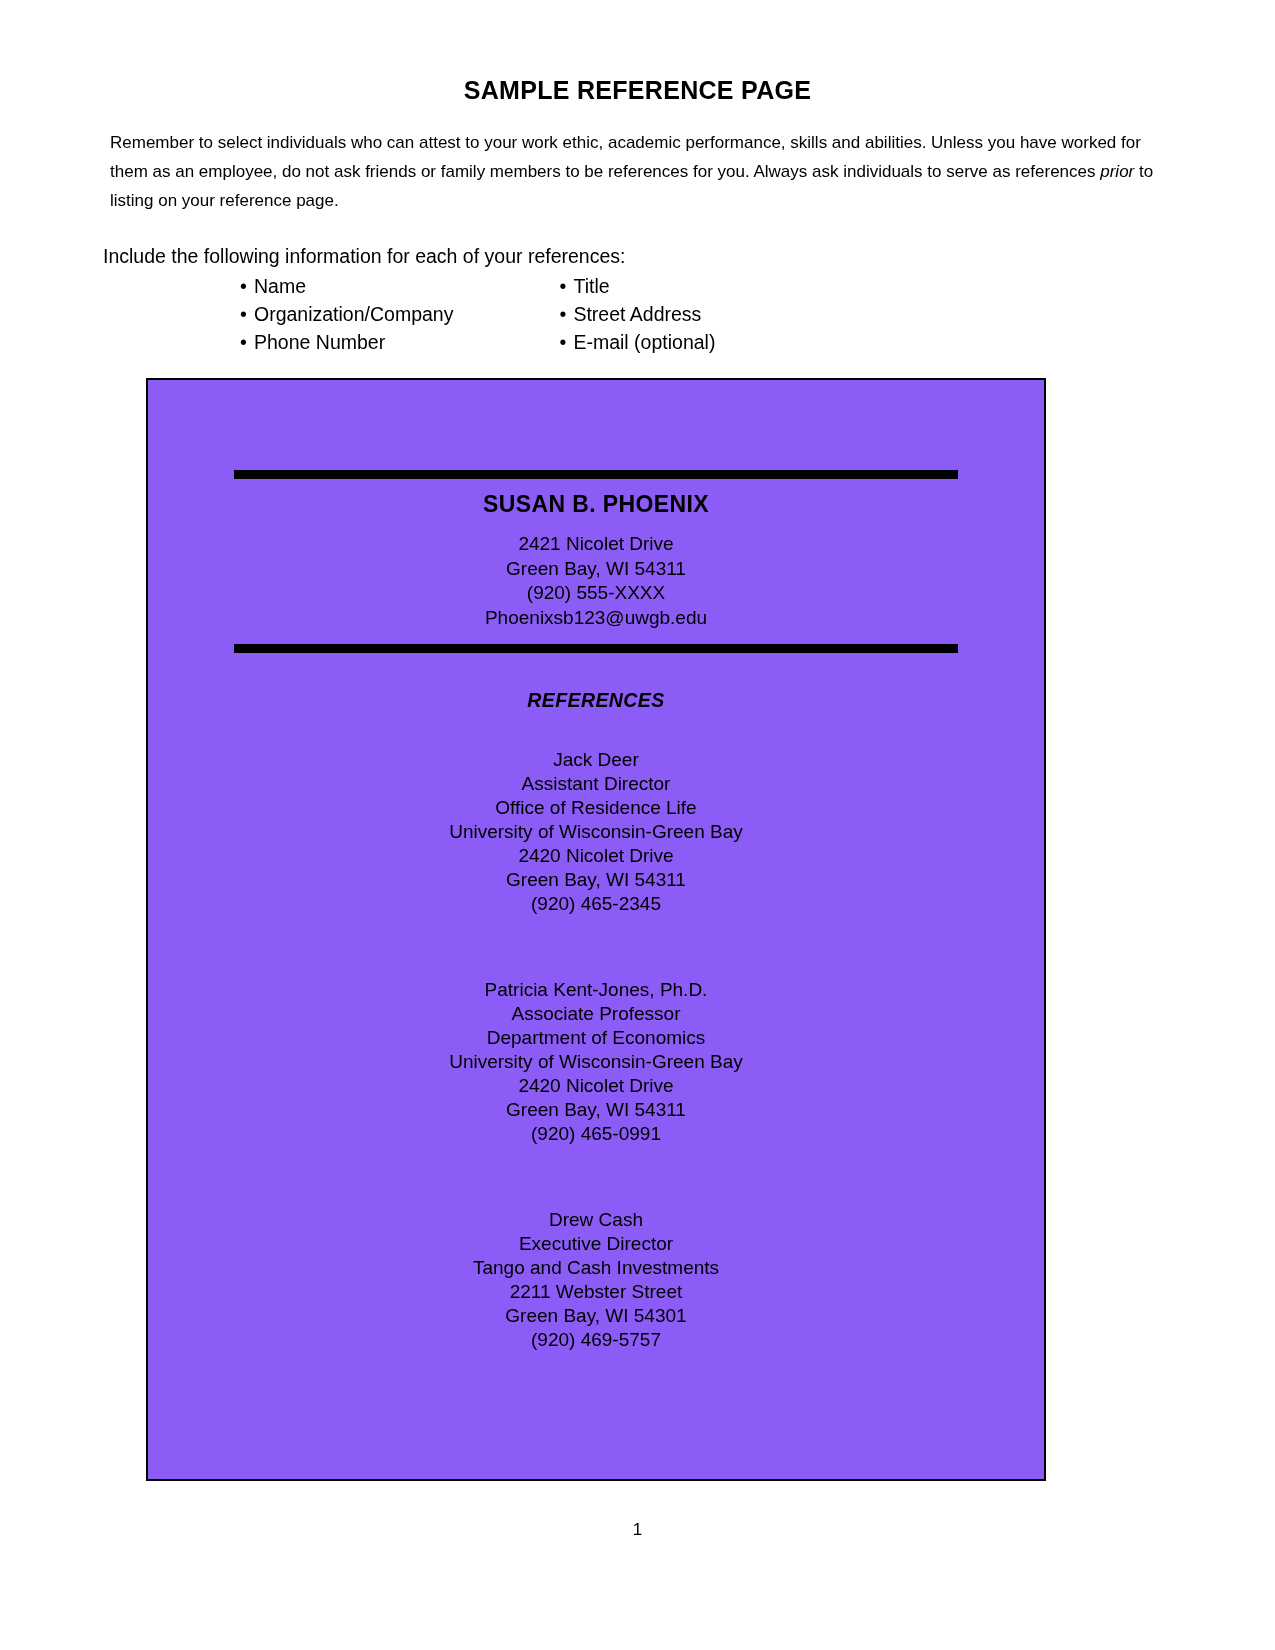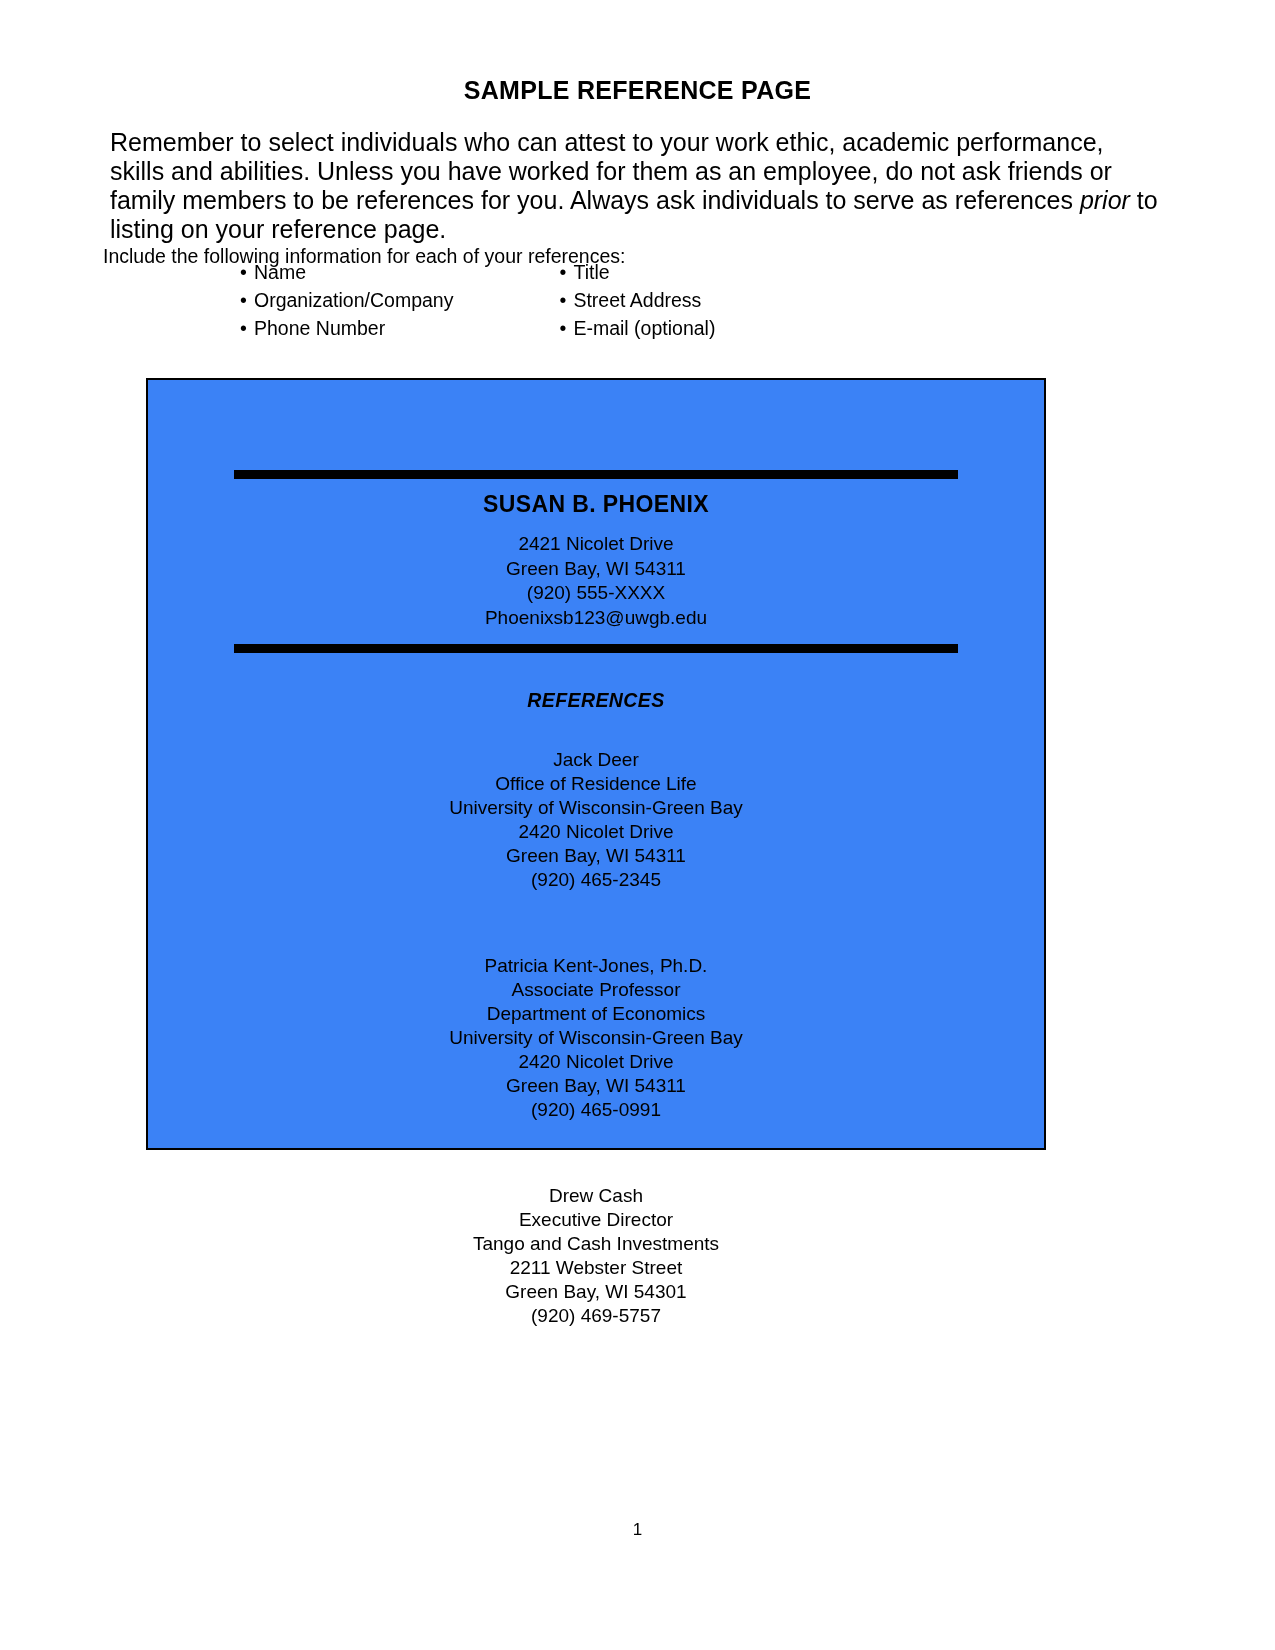--- a/index.html
+++ b/index.html
@@ -27,37 +27,37 @@
     margin: 8px;
     padding-top: 68px;
   }
   .intro {
     margin: 0;
     padding: 0;
     position: absolute;
     left: 110px;
     right: 112px;
     top: 128px;
-    font-size: 25px;
+    font-size: 17px;
     line-height: 29px;
   }
   .intro em {
     font-style: italic;
   }
   .include-line {
     position: absolute;
     left: 103px;
     top: 222px;
     font-size: 19.5px;
     line-height: 29px;
   }
   .bullets {
     position: absolute;
     left: 240px;
-    top: 260px;
+    top: 274px;
     width: 640px;
     display: flex;
     gap: 106px;
     font-size: 19.5px;
     line-height: 24px;
   }
   .bullet-col {
     display: flex;
     flex-direction: column;
     gap: 0;
@@ -69,24 +69,24 @@
   .bullet-item .dot {
     display: inline-block;
     width: 14px;
   }
 
   .sample-box {
     position: absolute;
     left: 146px;
     top: 378px;
     width: 900px;
-    height: 772px;
+    height: 1103px;
     border: 2px solid #000000;
     box-sizing: border-box;
-    background: #3b82f6;
+    background: #8b5cf6;
   }
   .rule {
     height: 9px;
     background: #000000;
     margin: 0 86px;
   }
   .rule-top {
     margin-top: 90px;
   }
   .header-block {
@@ -173,20 +173,21 @@
       <div class="contact-line">(920) 555-XXXX</div>
       <div class="contact-line">Phoenixsb123@uwgb.edu</div>
     </div>
 
     <div class="rule rule-bottom"></div>
 
     <div class="references-heading">REFERENCES</div>
 
     <div class="ref-entry">
       <div class="ref-line">Jack Deer</div>
+      <div class="ref-line">Assistant Director</div>
       <div class="ref-line">Office of Residence Life</div>
       <div class="ref-line">University of Wisconsin-Green Bay</div>
       <div class="ref-line">2420 Nicolet Drive</div>
       <div class="ref-line">Green Bay, WI 54311</div>
       <div class="ref-line">(920) 465-2345</div>
     </div>
 
     <div class="ref-entry spaced">
       <div class="ref-line">Patricia Kent-Jones, Ph.D.</div>
       <div class="ref-line">Associate Professor</div>

